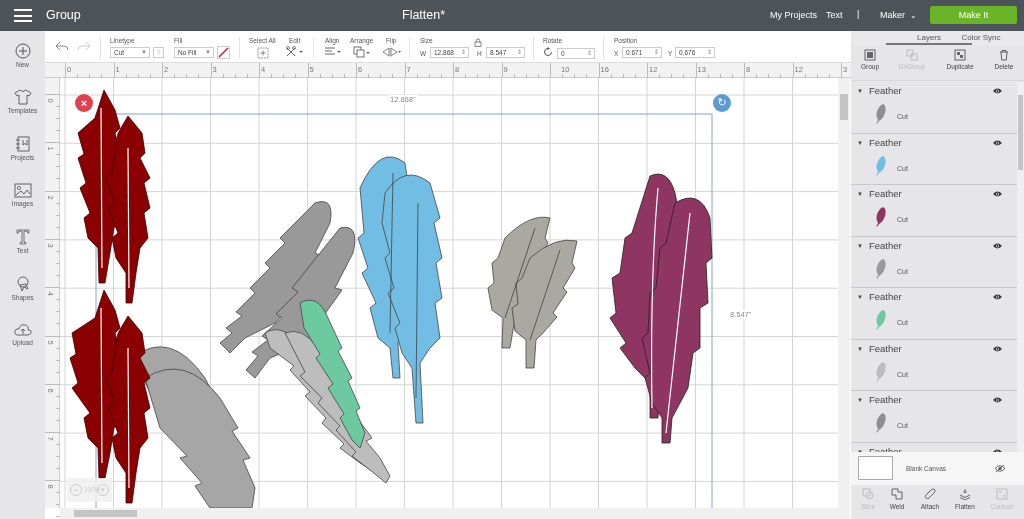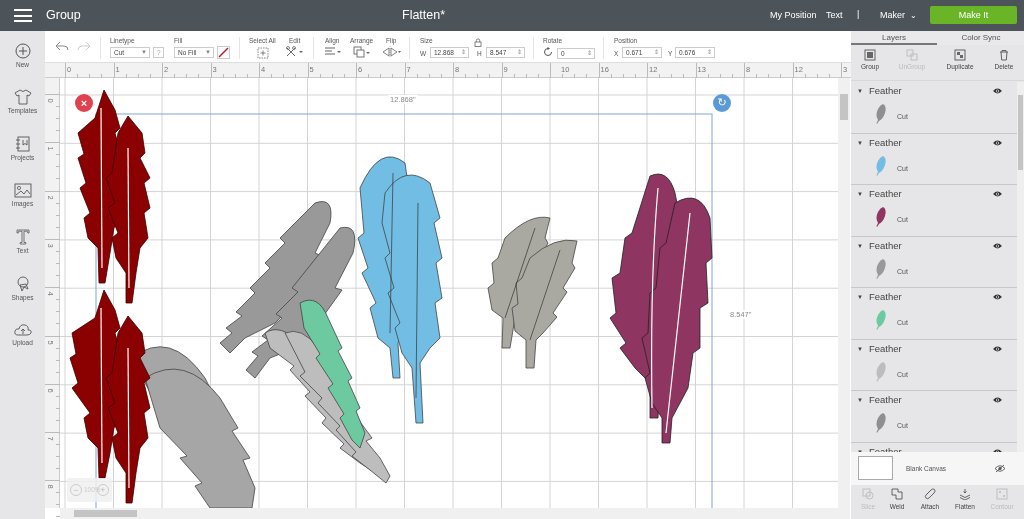--- a/index.html
+++ b/index.html
@@ -51,21 +51,21 @@
 
   .dim-label { position: absolute; font-size: 7.5px; color: #888; background: #fff; padding: 0 2px; }
 
   .handle-delete { position: absolute; left: 75px; top: 94px; width: 18px; height: 18px; border-radius: 50%; background: #e0414f; color: #fff; font-size: 11px; text-align: center; line-height: 18px; font-weight: bold; cursor: pointer; }
   .handle-rotate { position: absolute; left: 713px; top: 94px; width: 18px; height: 18px; border-radius: 50%; background: #5b9bd5; color: #fff; font-size: 11px; text-align: center; line-height: 17px; cursor: pointer; }
 
   
   .rightpanel { position: absolute; left: 851px; top: 31px; width: 173px; height: 488px; background: #e6e6e8; }
   .rp-tabs { position: absolute; left: 0; top: 0; width: 173px; height: 14px; background: #e9e9eb; }
   .rp-tab { position: absolute; top: 0; height: 14px; font-size: 8px; color: #555; text-align: center; line-height: 14px; cursor: pointer; }
-  .rp-tab.active { border-bottom: 2px solid #777; }
+  .rp-tab.active { border-bottom: 2px solid #777; margin-left: 35px; }
   .rp-actions { position: absolute; left: 0; top: 14px; width: 173px; height: 36px; background: #e6e6e8; border-bottom: 1px solid #d8d8d8; }
   .rp-act { position: absolute; top: 4px; width: 36px; text-align: center; font-size: 6.5px; color: #444; cursor: pointer; }
   .rp-act svg { display: block; margin: 0 auto 2px; }
   .rp-act.disabled { color: #bbb; }
   .layers { position: absolute; left: 0; top: 51px; width: 166px; height: 370px; overflow: hidden; }
   .layer { position: absolute; left: 0; width: 166px; height: 51.5px; border-bottom: 1px solid #c8c8c8; background: #e6e6e8; }
   .layer .caret { position: absolute; left: 6px; top: 6px; font-size: 6px; color: #444; cursor: pointer; }
   .layer .lname { position: absolute; left: 18px; top: 3px; font-size: 9.5px; color: #444; }
   .layer .eye { position: absolute; left: 141px; top: 5px; cursor: pointer; }
   .layer .thumb { position: absolute; left: 23px; top: 21px; }
@@ -85,21 +85,21 @@
 <body>
 
 <div class="topbar">
   <div class="hamburger">
       <span></span>
       <span></span>
       <span></span>
     </div>
   <div class="app-title">Group</div>
   <div class="doc-title">Flatten*</div>
-  <div class="my-projects">My Position</div>
+  <div class="my-projects">My Projects</div>
   <div class="save-link">Text</div>
   <div class="sep-bar">|</div>
   <div class="machine"><span>Maker</span><span class="chev">⌄</span></div>
   <div class="make-it">Make It</div>
 </div>
 
 <div class="leftbar">
   <div class="lb-item" style="top:12px">
     <svg width="16" height="16" viewBox="0 0 16 16">
         <circle cx="8" cy="8" r="7" fill="none" stroke="#555" stroke-width="1"></circle>

